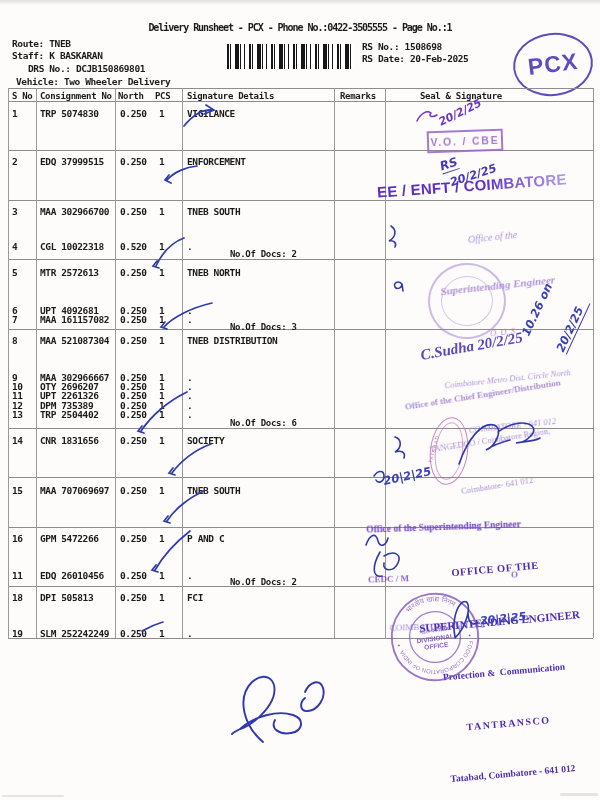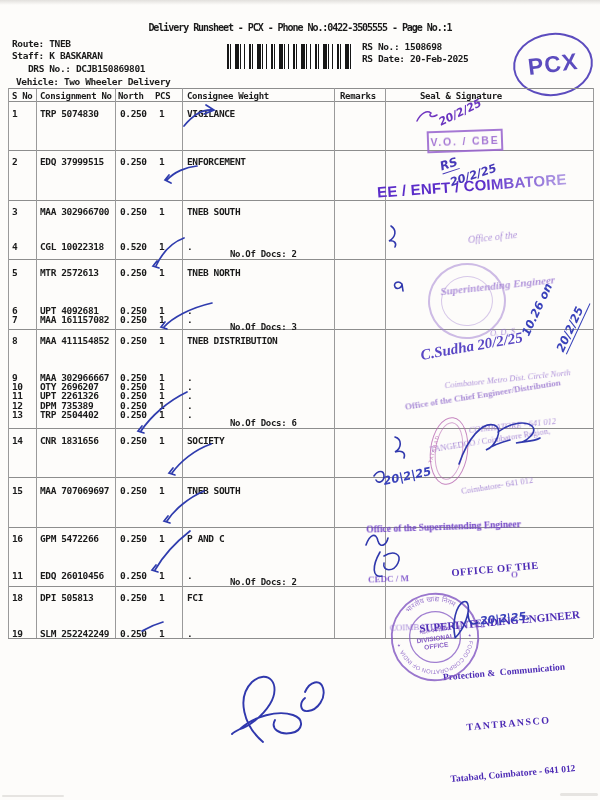--- a/index.html
+++ b/index.html
@@ -111,21 +111,21 @@
       <div class="vl" style="left:174px"></div>
     <div class="vl" style="left:326px"></div>
       <div class="vl" style="left:377px"></div>
     <div class="vl" style="left:585px"></div>
 
     <div class="thead">
       <span style="left:4px">S No</span>
       <span style="left:32px">Consignment No</span>
       <span style="left:110px">North</span>
       <span style="left:147px">PCS</span>
-      <span style="left:179px">Consignee Weight</span>
+      <span style="left:179px">Signature Details</span>
       <span style="left:332px">Remarks</span>
       <span style="left:412px">Seal &amp; Signature</span>
     </div>
 
     <div class="trow" style="top:20px">
       <span class="c sno">1</span>
       <span class="c cn">TRP 5074830</span>
       <span class="c wt">0.250</span>
       <span class="c pcs">1</span>
       <span class="c det">VIGILANCE</span>
@@ -171,21 +171,21 @@
       <span class="c sno">7</span>
       <span class="c cn">MAA 161157082</span>
       <span class="c wt">0.250</span>
       <span class="c pcs">1</span>
       <span class="c det">.</span>
     </div>
     <span class="docs" style="top:234px">No.Of Docs: 3</span>
 
     <div class="trow" style="top:247px">
       <span class="c sno">8</span>
-      <span class="c cn">MAA 411154852</span>
+      <span class="c cn">MAA 521087304</span>
       <span class="c wt">0.250</span>
       <span class="c pcs">1</span>
       <span class="c det">TNEB DISTRIBUTION</span>
     </div>
     <div class="trow" style="top:284px">
       <span class="c sno">9</span>
       <span class="c cn">MAA 302966667</span>
       <span class="c wt">0.250</span>
       <span class="c pcs">1</span>
       <span class="c det">.</span>

